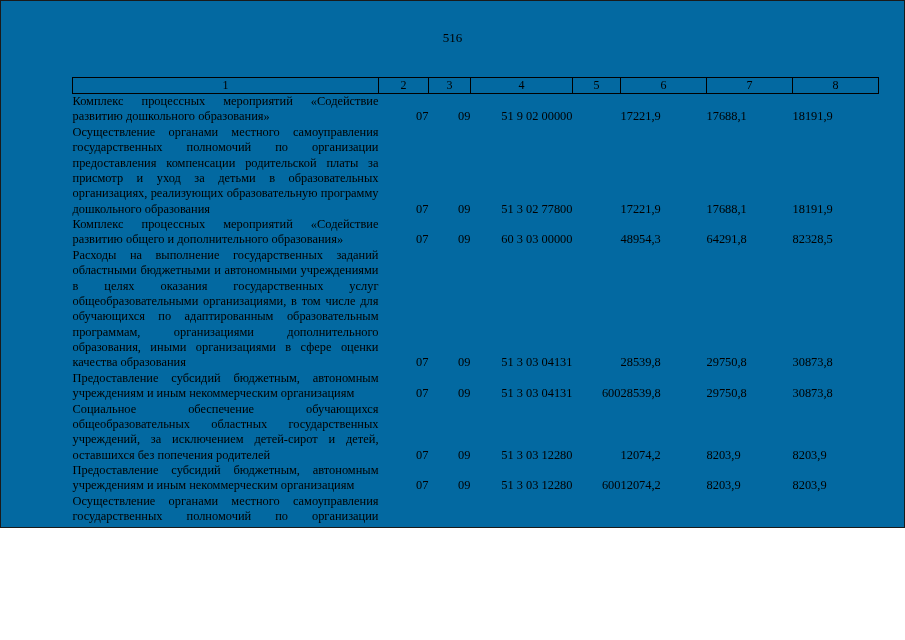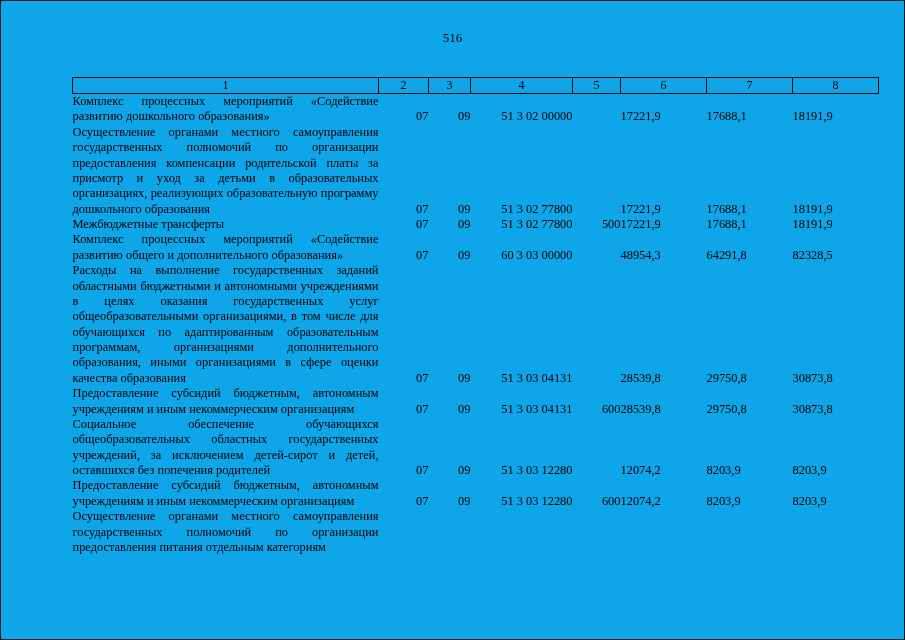--- a/index.html
+++ b/index.html
@@ -1,21 +1,21 @@
 <!DOCTYPE html>
 <html><head>
 <meta charset="utf-8">
 <style>
   html,body{margin:0;padding:0;background:#ffffff;}
   .page{
     position:relative;
-    width:905px;height:640px;
+    width:905px;height:528px;
     box-sizing:border-box;
     border:1px solid #1a1a1a;
-    background:#0ea5e9;
+    background:#0369a1;
     font-family:"Liberation Serif", serif;
     color:#000;
     overflow:hidden;
   }
   .page-number{
     position:absolute;
     top:29px;left:0;right:0;
     text-align:center;
     font-size:13px;
   }
@@ -71,42 +71,32 @@
           <th>6</th>
           <th>7</th>
           <th>8</th>
         </tr>
     </thead>
     <tbody id="table-body">
         <tr>
           <td class="c1">Комплекс процессных мероприятий «Содействие развитию дошкольного образования»</td>
           <td class="c2">07</td>
           <td class="c3">09</td>
-          <td class="c4">51 3 02 00000</td>
+          <td class="c4">51 9 02 00000</td>
           <td class="c5"></td>
           <td class="c6">17221,9</td>
           <td class="c7">17688,1</td>
           <td class="c8">18191,9</td>
         </tr>
         <tr>
           <td class="c1">Осуществление органами местного самоуправления государственных полномочий по организации предоставления компенсации родительской платы за присмотр и уход за детьми в образовательных организациях, реализующих образовательную программу дошкольного образования</td>
           <td class="c2">07</td>
           <td class="c3">09</td>
           <td class="c4">51 3 02 77800</td>
           <td class="c5"></td>
-          <td class="c6">17221,9</td>
-          <td class="c7">17688,1</td>
-          <td class="c8">18191,9</td>
-        </tr>
-        <tr>
-          <td class="c1">Межбюджетные трансферты</td>
-          <td class="c2">07</td>
-          <td class="c3">09</td>
-          <td class="c4">51 3 02 77800</td>
-          <td class="c5">500</td>
           <td class="c6">17221,9</td>
           <td class="c7">17688,1</td>
           <td class="c8">18191,9</td>
         </tr>
         <tr>
           <td class="c1">Комплекс процессных мероприятий «Содействие развитию общего и дополнительного образования»</td>
           <td class="c2">07</td>
           <td class="c3">09</td>
           <td class="c4">60 3 03 00000</td>
           <td class="c5"></td>

